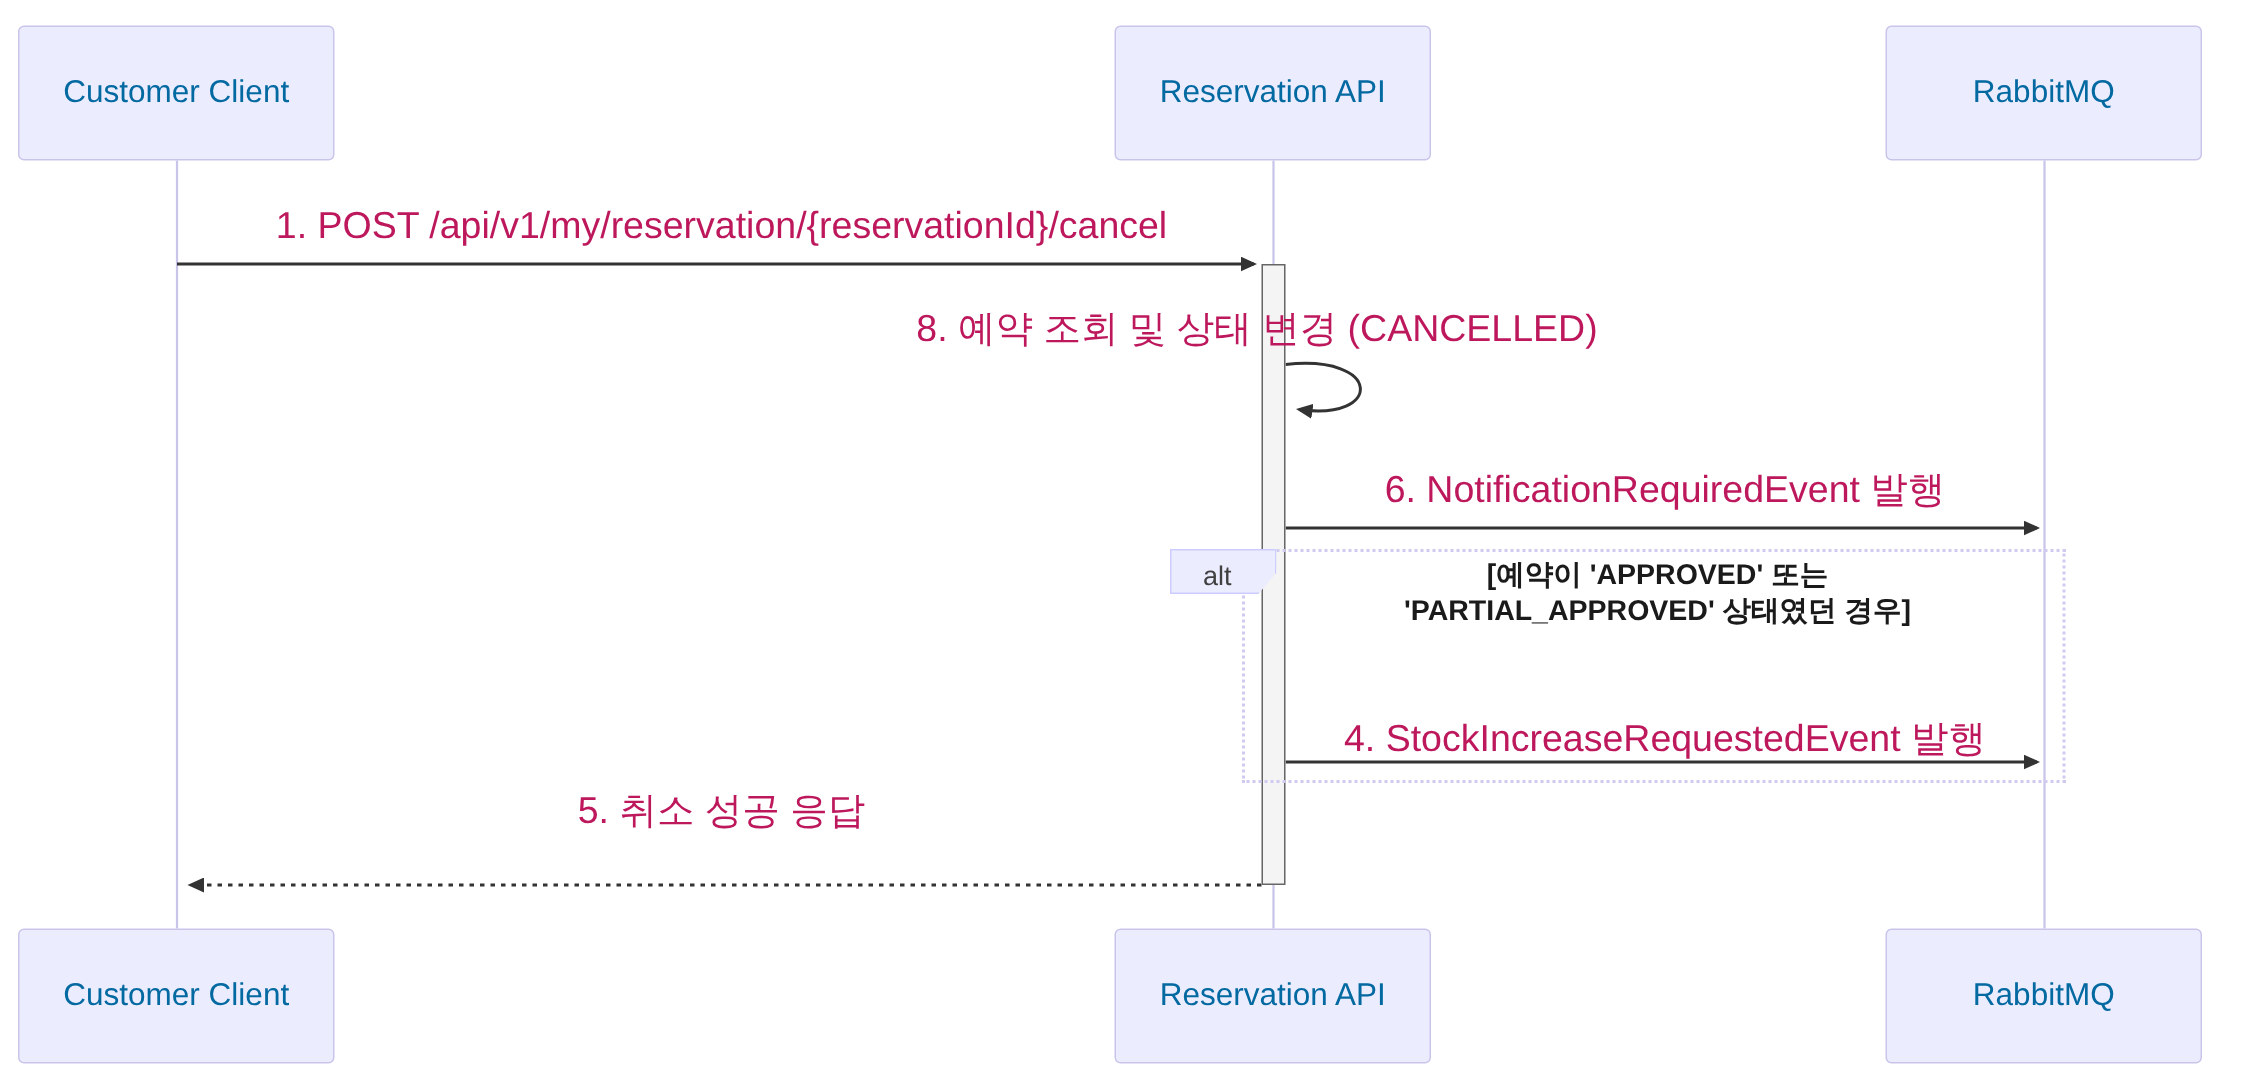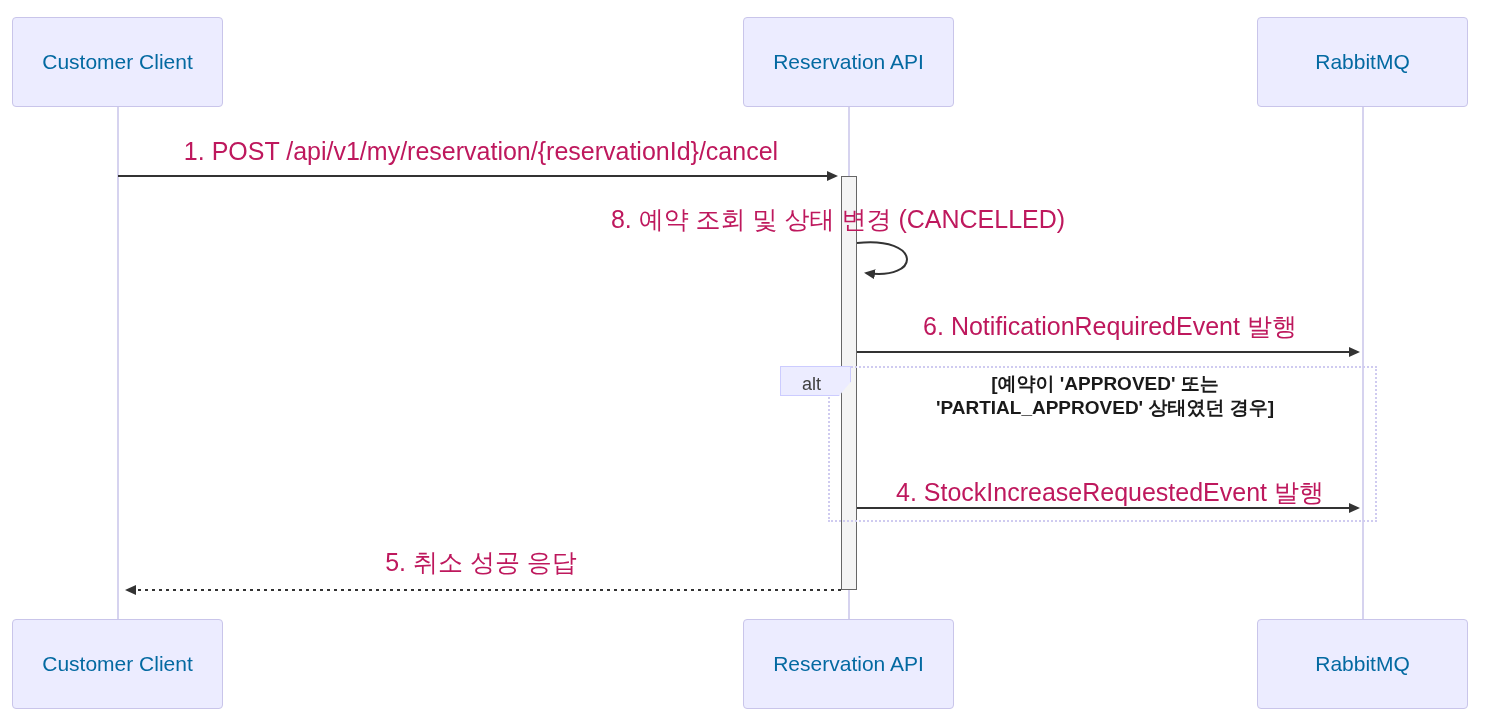--- a/index.html
+++ b/index.html
@@ -137,15 +137,15 @@
     <span>Reservation API</span>
   </div>
   <div class="participant" style="left:1257px; top:619px;">
     <span>RabbitMQ</span>
   </div>
 
   <div class="msg" style="left:481px; top:151px;">1. POST /api/v1/my/reservation/{reservationId}/cancel</div>
   <div class="msg" style="left:838px; top:219px;">8. 예약 조회 및 상태 변경 (CANCELLED)</div>
   <div class="msg" style="left:1110px; top:326px;">6. NotificationRequiredEvent 발행</div>
   <div class="msg" style="left:1110px; top:481px;margin-top:11px;">4. StockIncreaseRequestedEvent 발행</div>
-  <div class="msg" style="left:481px; top:562px;">5. 취소 성공 응답</div>
+  <div class="msg" style="left:481px; top:540px;">5. 취소 성공 응답</div>
 
 </div>
 
 </body></html>

